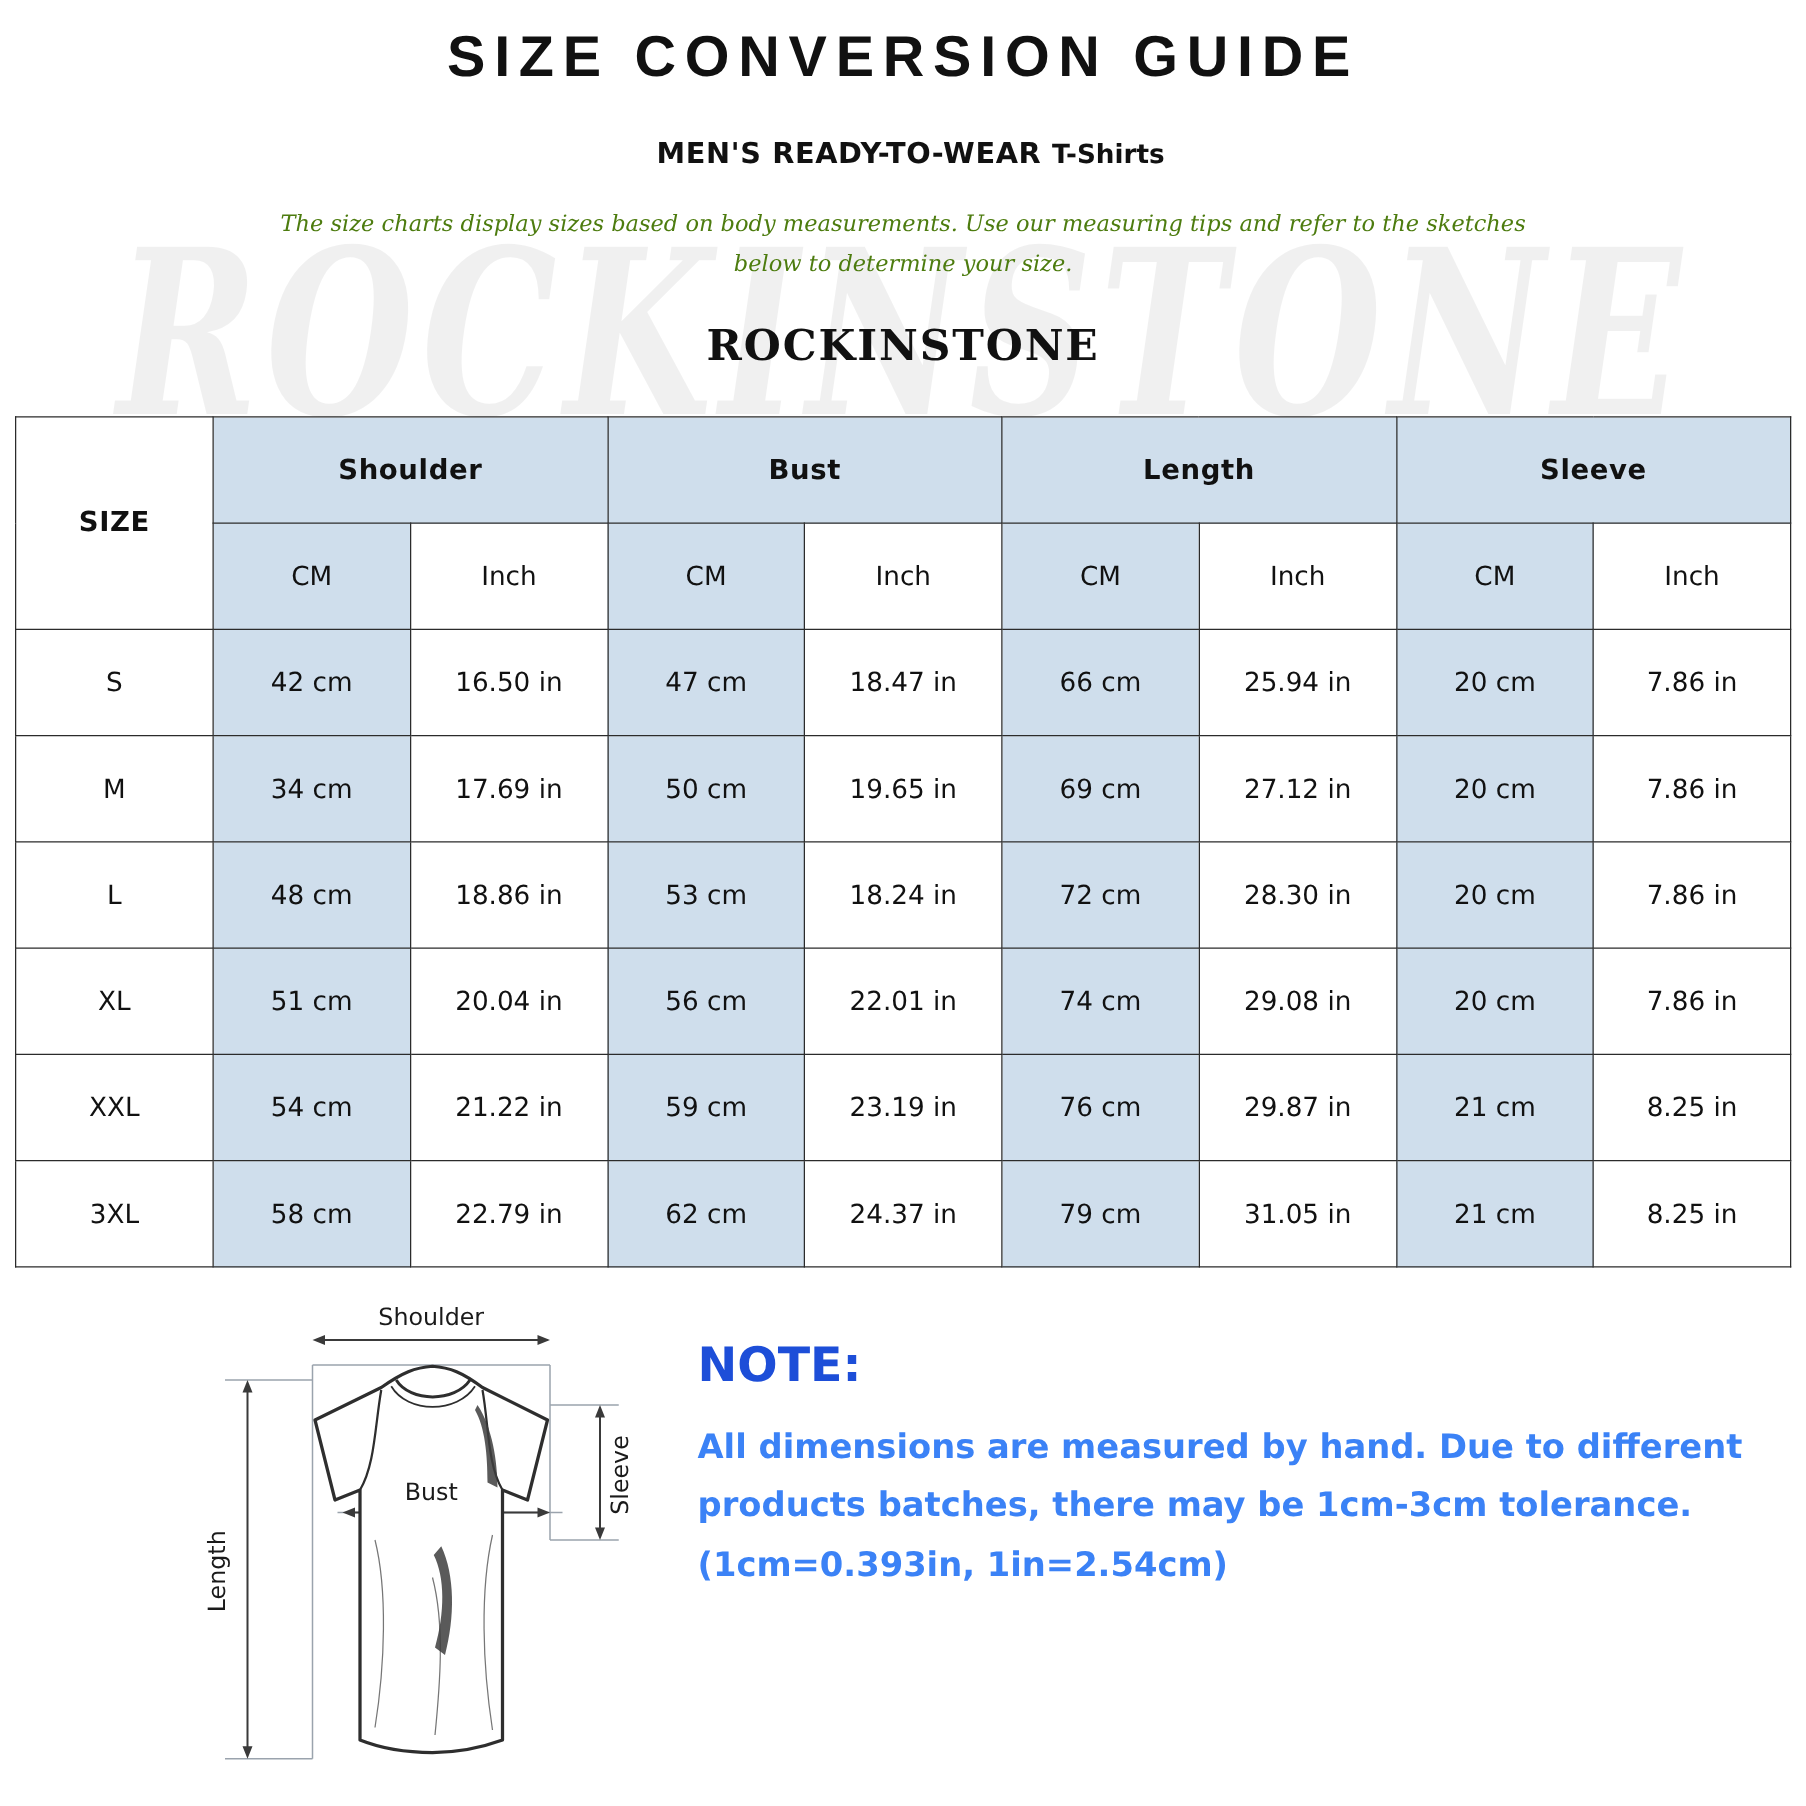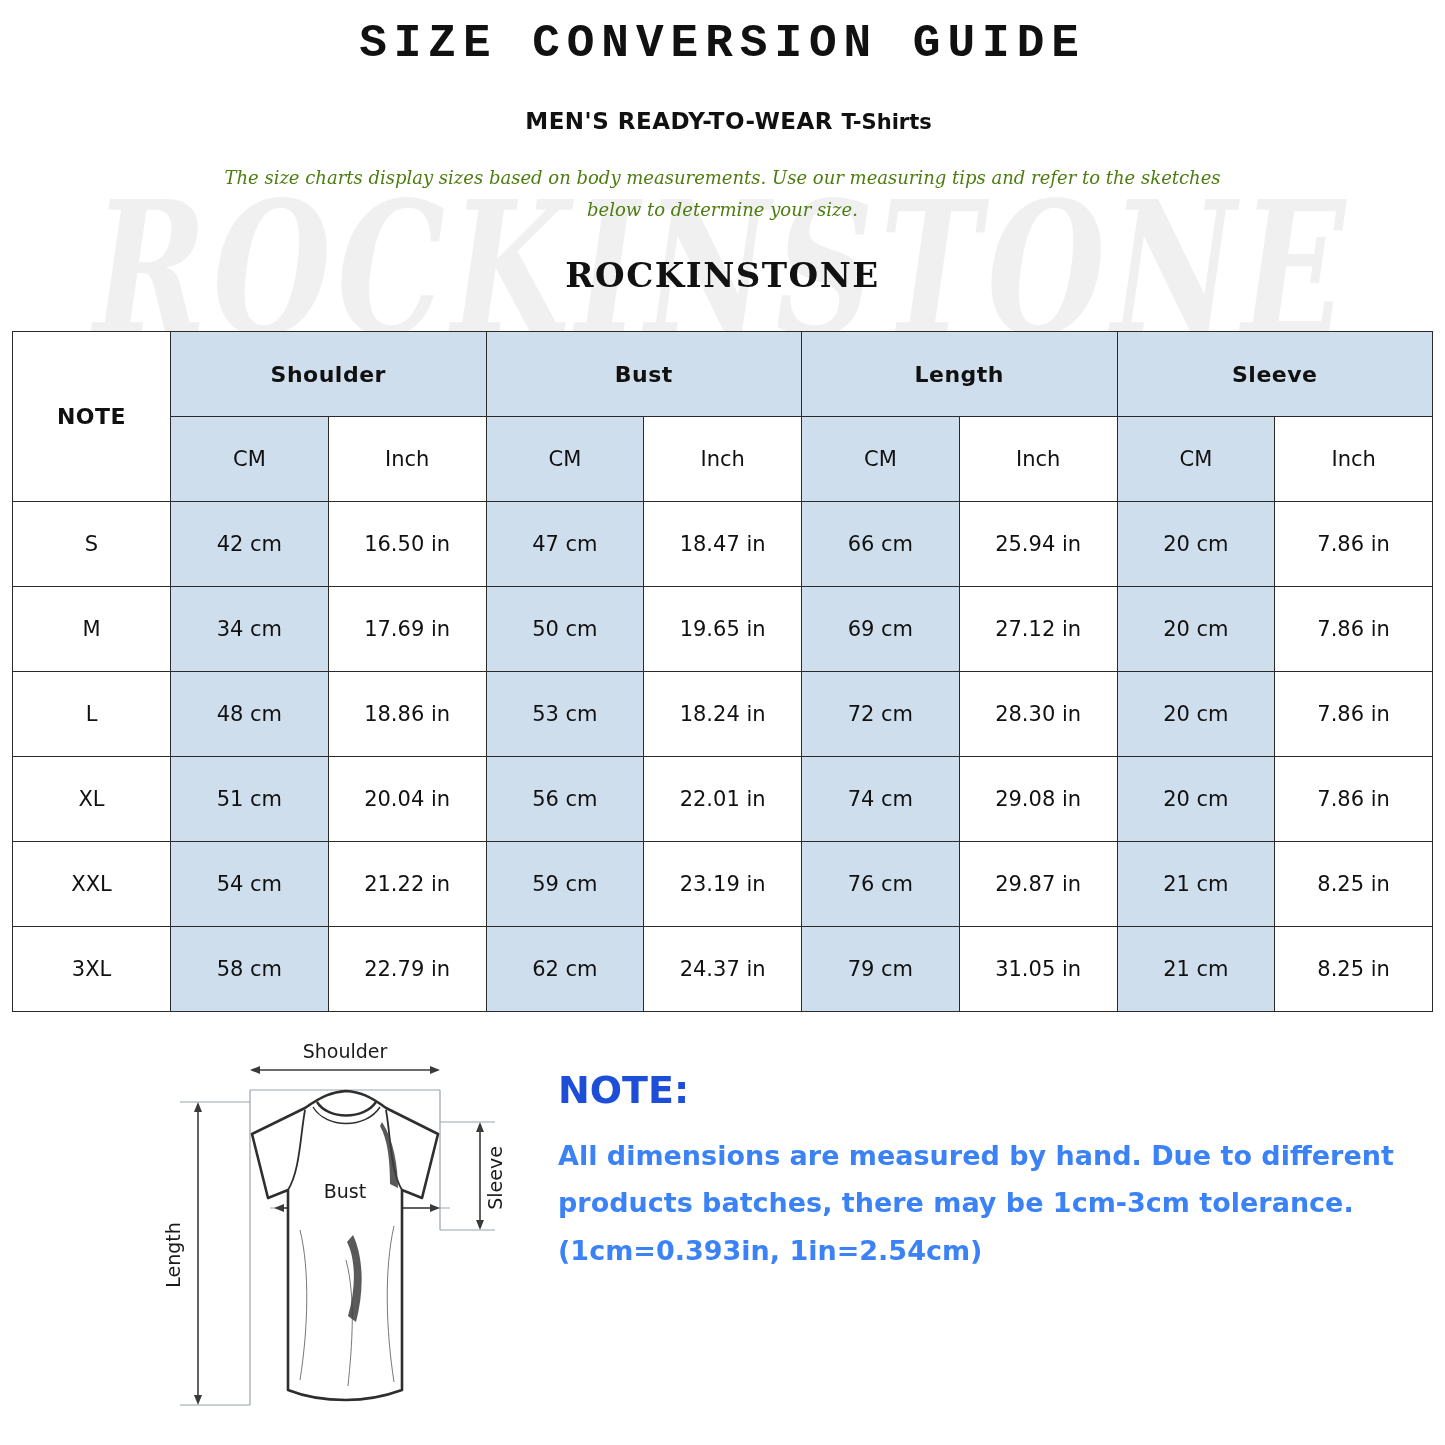--- a/index.html
+++ b/index.html
@@ -42,21 +42,21 @@
     pointer-events: none;
     user-select: none;
     z-index: 0;
   }
 
   .content { position: relative; z-index: 2; }
 
   
   .main-title {
     text-align: center;
-    font-family: Liberation Mono, monospace;
+    font-family: Liberation Sans, sans-serif;
     font-weight: bold;
     font-size: 46px;
     letter-spacing: 7px;
     margin: 18px 0 0 0;
     color: #111;
   }
   .sub-title {
     text-align: center;
     margin-top: 38px;
     font-size: 23px;
@@ -164,21 +164,21 @@
       <span class="garment">T-Shirts</span>
     </div>
 
     <div class="intro">The size charts display sizes based on body measurements. Use our measuring tips and refer to the sketches below to determine your size.</div>
 
     <div class="brand">ROCKINSTONE</div>
 
     <table class="size-table">
       <tbody>
         <tr>
-          <th class="col-size cell-plain grp-head" rowspan="2">NOTE</th>
+          <th class="col-size cell-plain grp-head" rowspan="2">SIZE</th>
           <th class="cell-shaded grp-head" colspan="2">Shoulder</th>
           <th class="cell-shaded grp-head" colspan="2">Bust</th>
           <th class="cell-shaded grp-head" colspan="2">Length</th>
           <th class="cell-shaded grp-head" colspan="2">Sleeve</th>
         </tr>
         <tr>
           <td class="cell-shaded">CM</td>
           <td class="cell-plain">Inch</td>
           <td class="cell-shaded">CM</td>
           <td class="cell-plain">Inch</td>

